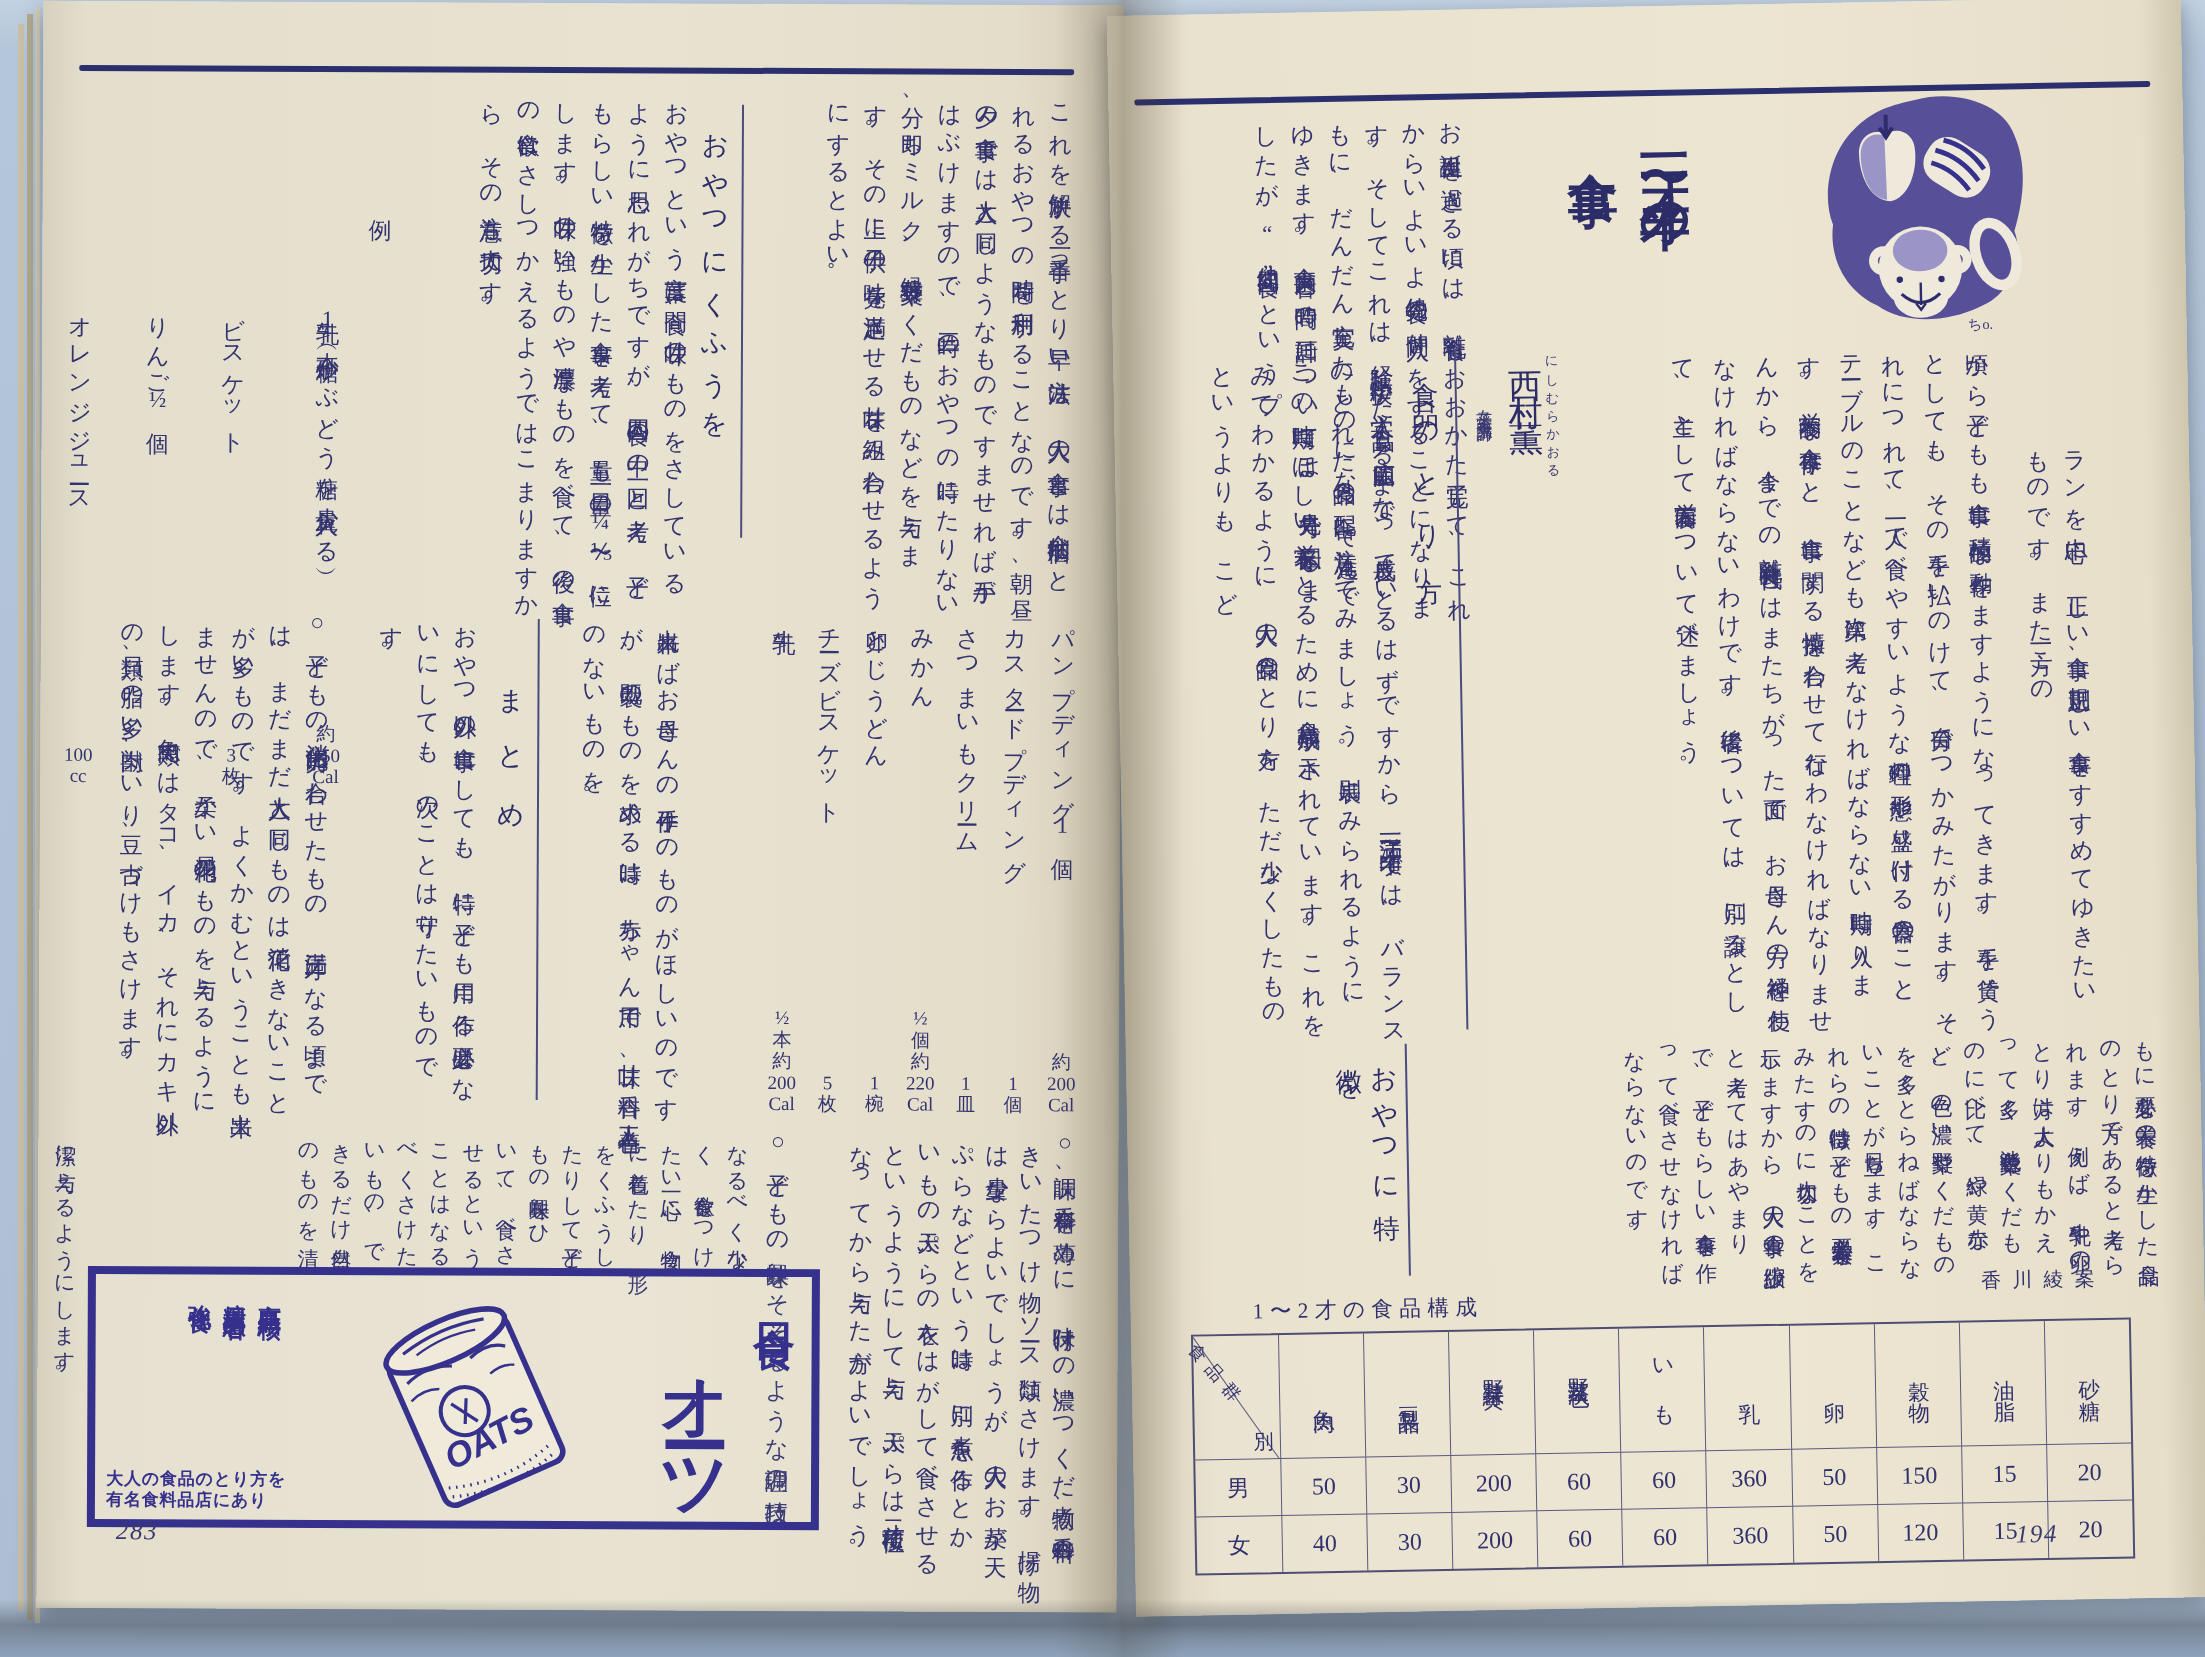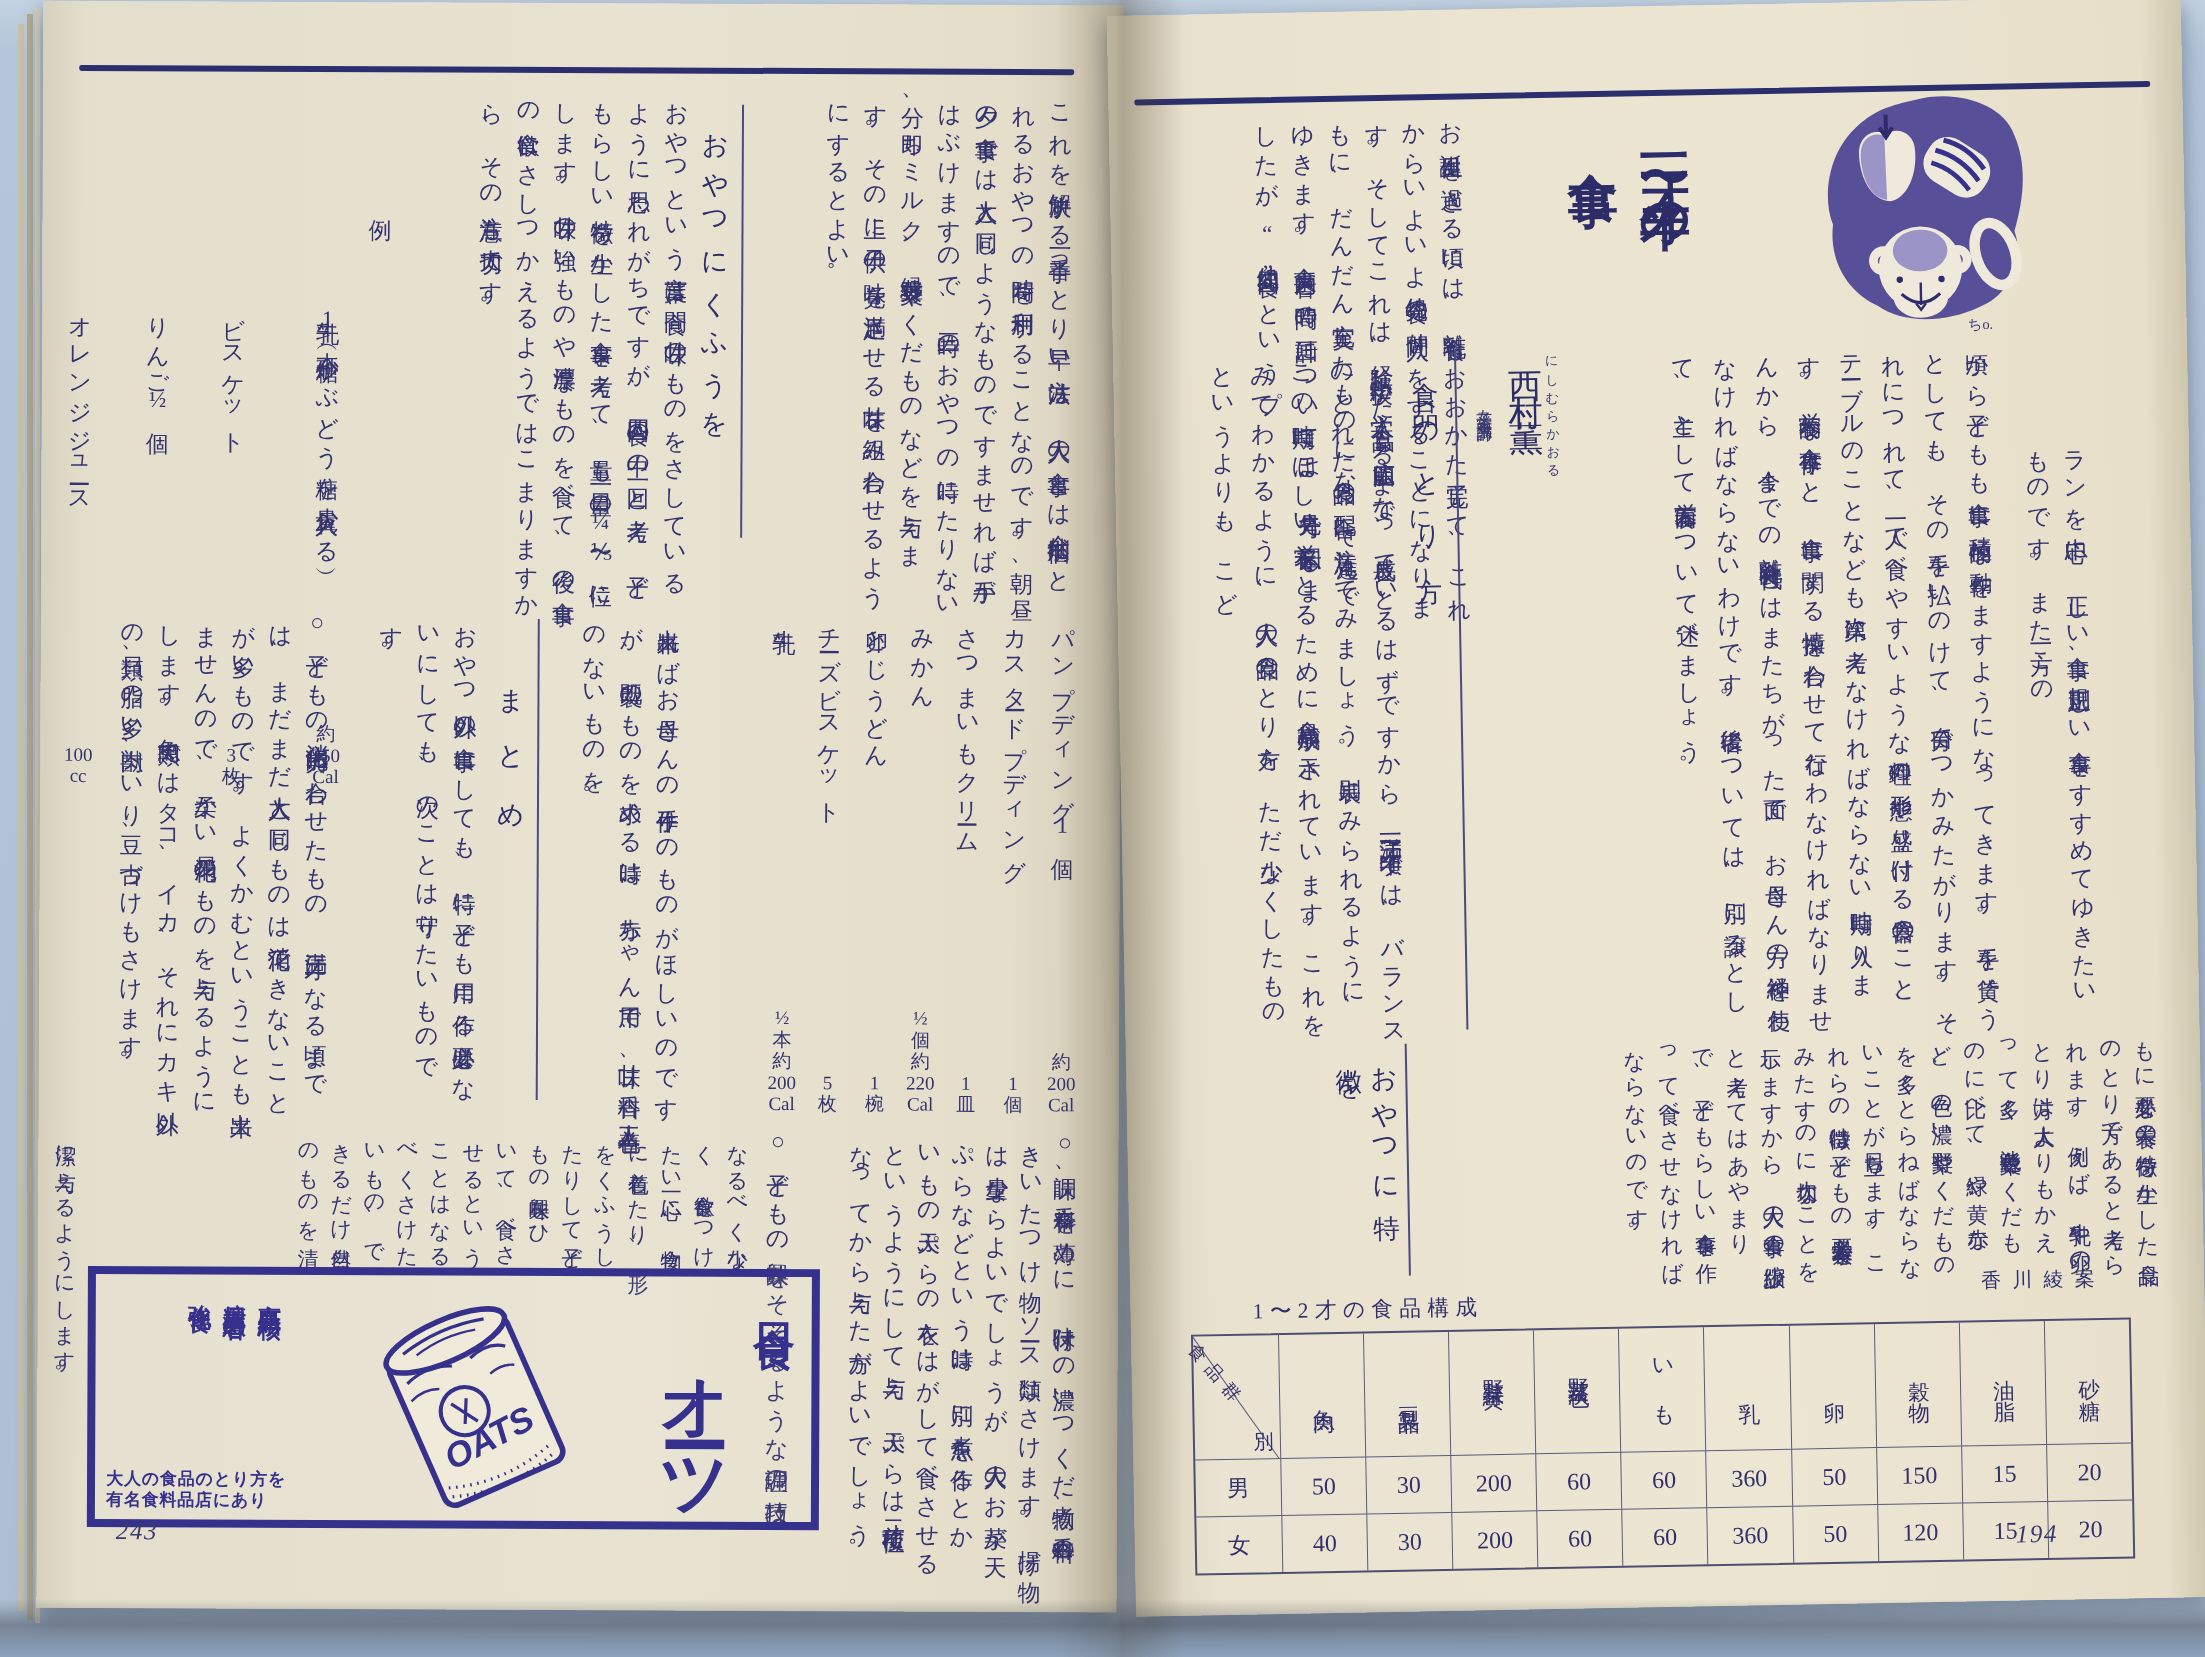--- a/index.html
+++ b/index.html
@@ -191,21 +191,21 @@
       </div>
       <div class="ad-left">
         <div class="v ad-target pre">高血圧結核
 糖尿病患者の
 強化食</div>
         <div class="ad-avail pre">大人の食品のとり方を
 有名食料品店にあり</div>
       </div>
     </div>
 
-    <div class="pagenum" style="left:119px;top:1519px;">243</div>
+    <div class="pagenum" style="left:119px;top:1519px;">283</div>
   </div>
 
   <div id="rp-wrap">
     <div id="rp-bg" class="pg-bg"></div>
 
     <div class="rule-h" style="left:1148px;top:90px;width:1016px;"></div>
 
     <div class="abs" style="left:1825px;top:95px;width:215px;height:255px;">
       <svg width="215" height="255" viewBox="0 0 268 318">
         <path fill="#575098" d="M130 12 C180 0 238 18 252 58 C268 96 262 140 250 178 C262 212 244 258 204 272 C164 290 110 292 78 268 C40 250 18 210 24 166 C10 128 22 76 52 48 C76 24 100 18 130 12 Z"></path>

